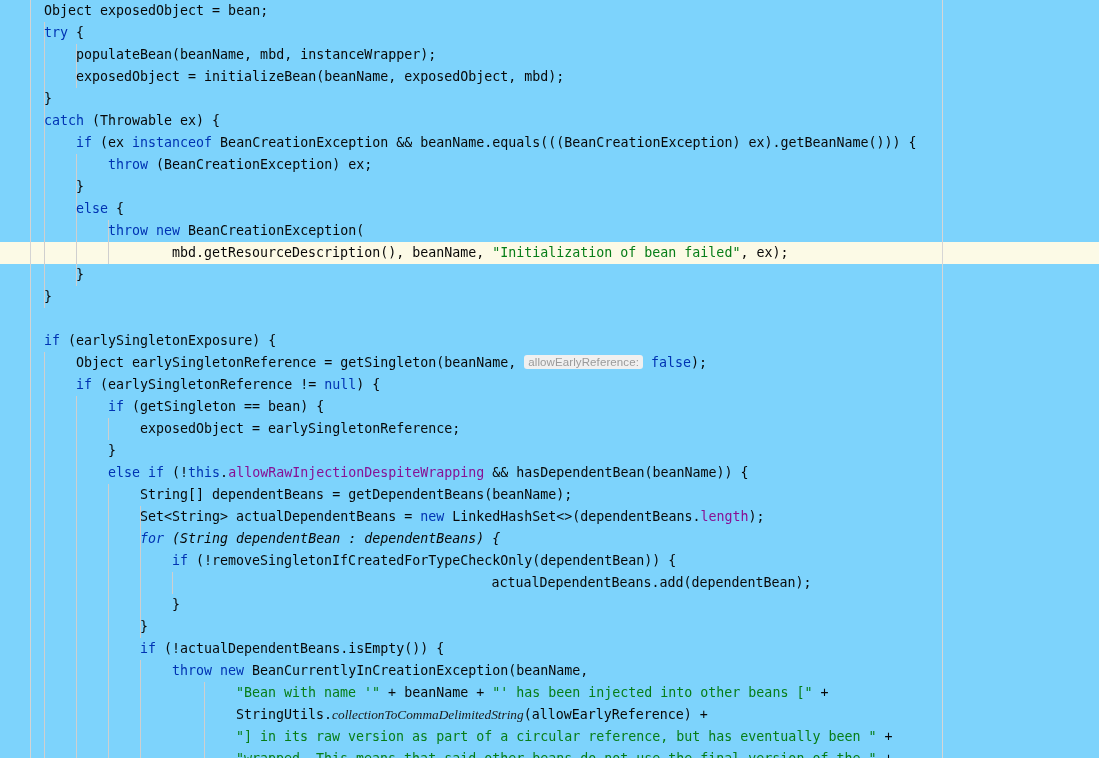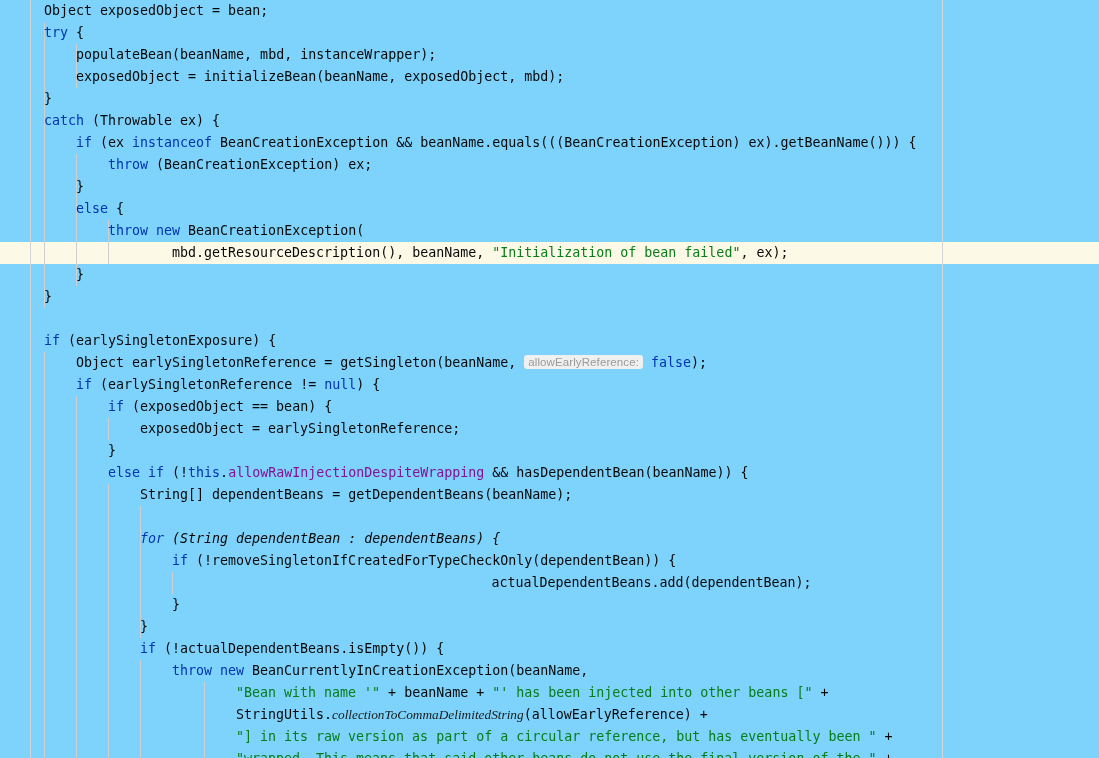--- a/index.html
+++ b/index.html
@@ -177,30 +177,31 @@
     <div class="line" style="top:286px;"><span class="ind" style="width:44px;"></span><span class="plain">}</span></div>
 
     <div class="line" style="top:308px;"><span class="ind" style="width:44px;"></span></div>
 
     <div class="line" style="top:330px;"><span class="ind" style="width:44px;"></span><span class="kw">if</span><span class="plain"> (earlySingletonExposure) {</span></div>
 
     <div class="line" style="top:352px;"><span class="ind" style="width:76px;"></span><span class="plain">Object earlySingletonReference = getSingleton(beanName, </span><span class="hint">allowEarlyReference:</span><span class="plain"> </span><span class="kw">false</span><span class="plain">);</span></div>
 
     <div class="line" style="top:374px;"><span class="ind" style="width:76px;"></span><span class="kw">if</span><span class="plain"> (earlySingletonReference != </span><span class="kw">null</span><span class="plain">) {</span></div>
 
-    <div class="line" style="top:396px;"><span class="ind" style="width:108px;"></span><span class="kw">if</span><span class="plain"> (exposedObject == bean) {</span></div>
+    <div class="line" style="top:396px;"><span class="ind" style="width:108px;"></span><span class="kw">if</span><span class="plain"> (getSingleton == bean) {</span></div>
 
     <div class="line" style="top:418px;"><span class="ind" style="width:140px;"></span><span class="plain">exposedObject = earlySingletonReference;</span></div>
 
     <div class="line" style="top:440px;"><span class="ind" style="width:108px;"></span><span class="plain">}</span></div>
 
     <div class="line" style="top:462px;"><span class="ind" style="width:108px;"></span><span class="kw">else if</span><span class="plain"> (!</span><span class="kw">this</span><span class="plain">.</span><span class="fld">allowRawInjectionDespiteWrapping</span><span class="plain"> &amp;&amp; hasDependentBean(beanName)) {</span></div>
 
     <div class="line" style="top:484px;"><span class="ind" style="width:140px;"></span><span class="plain">String[] dependentBeans = getDependentBeans(beanName);</span></div>
 
+    <div class="line" style="top:506px;"><span class="ind" style="width:140px;"></span><span class="plain">Set&lt;String&gt; actualDependentBeans = </span><span class="kw">new</span><span class="plain"> LinkedHashSet&lt;&gt;(dependentBeans.</span><span class="fld">length</span><span class="plain">);</span></div>
 
     <div class="line" style="top:528px;font-style:italic;"><span class="ind" style="width:140px;"></span><span class="kw">for</span><span class="plain"> (String dependentBean : dependentBeans) {</span></div>
 
     <div class="line" style="top:550px;"><span class="ind" style="width:172px;"></span><span class="kw">if</span><span class="plain"> (!removeSingletonIfCreatedForTypeCheckOnly(dependentBean)) {</span></div>
 
     <div class="line" style="top:572px;text-align:center;"><span class="ind" style="width:204px;"></span><span class="plain">actualDependentBeans.add(dependentBean);</span></div>
 
     <div class="line" style="top:594px;"><span class="ind" style="width:172px;"></span><span class="plain">}</span></div>
 
     <div class="line" style="top:616px;"><span class="ind" style="width:140px;"></span><span class="plain">}</span></div>

